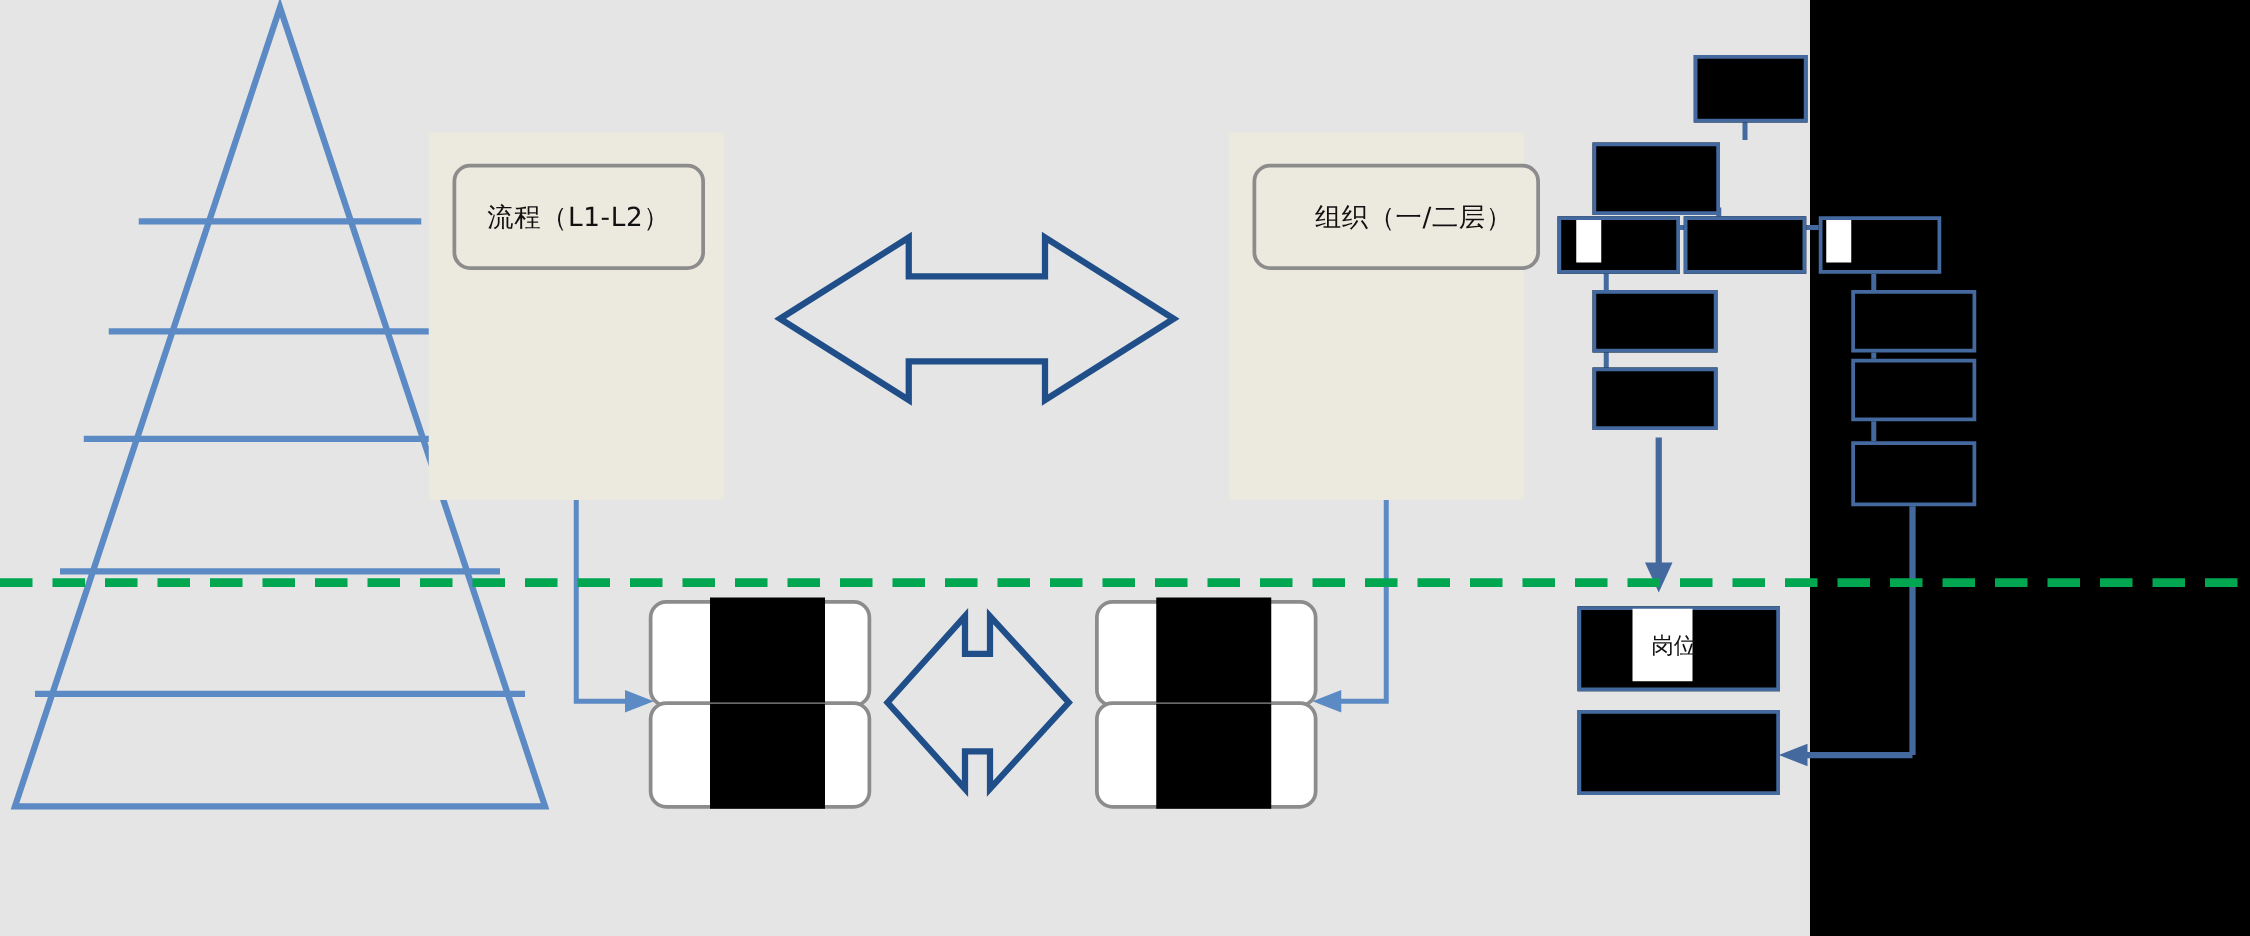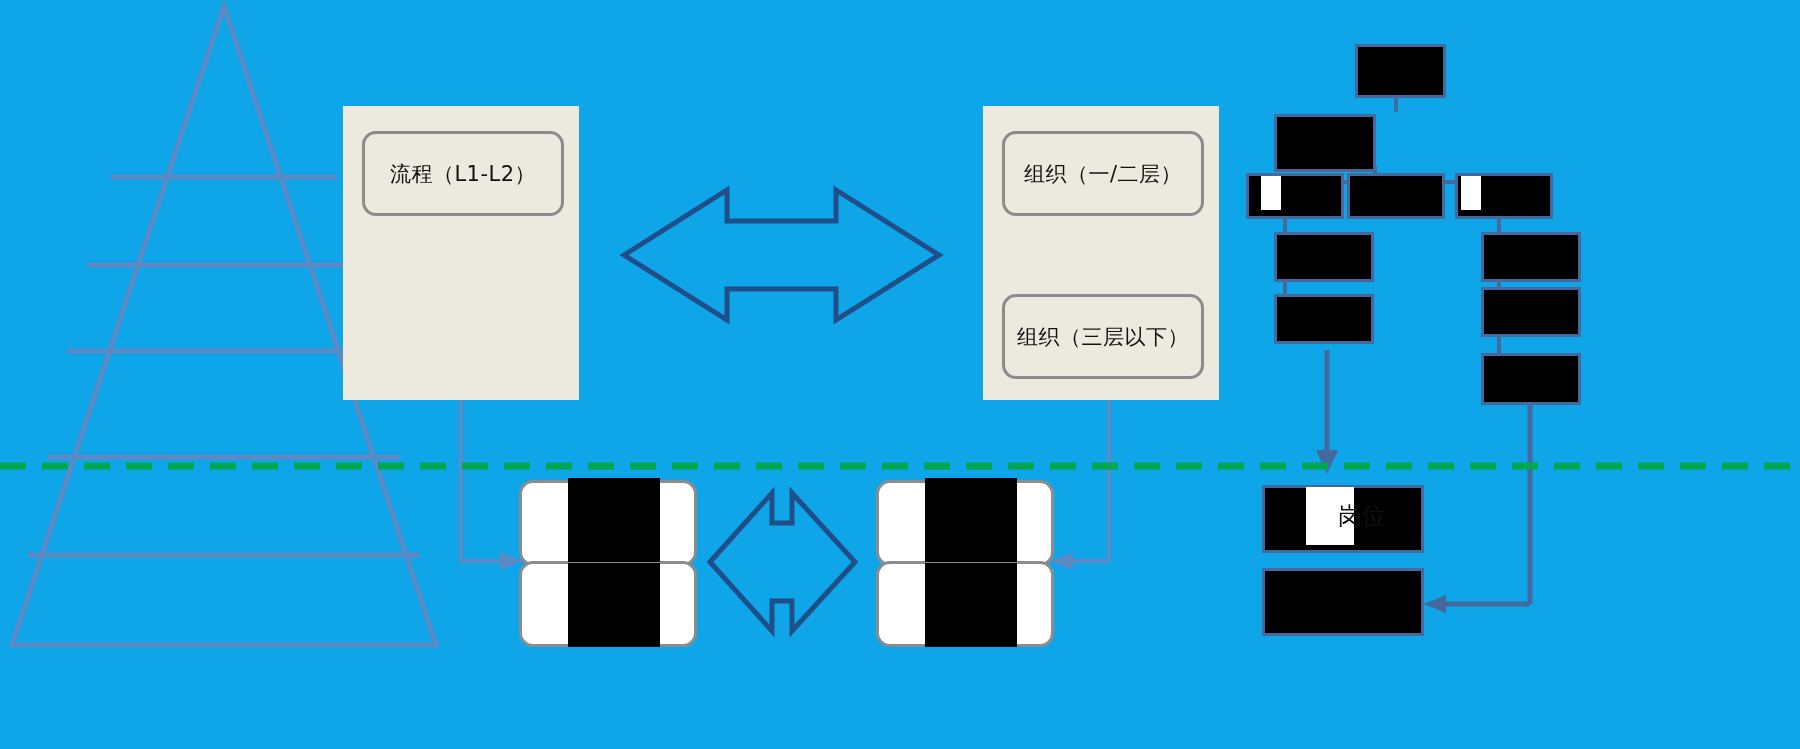--- a/index.html
+++ b/index.html
@@ -1,29 +1,29 @@
 <!DOCTYPE html>
 <html><head>
 <meta charset="utf-8">
 <style>
   html,body{margin:0;padding:0;background:#000;}
   body{width:1800px;height:749px;overflow:hidden;
        font-family:"DejaVu Sans","Liberation Sans",sans-serif;}
-  #stage{position:relative;width:1800px;height:749px;background:#0ea5e9;}
+  #stage{position:relative;width:1448px;height:749px;background:#e5e5e5;}
   .panel{position:absolute;background:#ece9df;}
   .rbox{position:absolute;border:3px solid #8c8c8c;border-radius:14px;
         background:#ece9df;display:flex;align-items:center;justify-content:center;
         color:#111;font-size:21px;letter-spacing:.5px;white-space:nowrap;}
   .whitebox{position:absolute;border:3px solid #8c8c8c;border-radius:14px;
         background:#ffffff;}
   .maskblk{position:absolute;background:#000;}
   .ocell{position:absolute;border:3px solid #43699f;background:#000;}
   svg{position:absolute;left:0;top:0;width:1800px;height:749px;overflow:visible;}
   .lbl{position:absolute;display:flex;align-items:center;justify-content:center;
-       color:#111;font-size:24px;white-space:nowrap;margin-left:23px;}
+       color:#111;font-size:18px;white-space:nowrap;}
   .vis-white{position:absolute;background:#fff;}
 </style>
 </head>
 <body>
 
 <div id="stage">
 
   <svg viewBox="0 0 1800 749">
 
     <g>
@@ -85,22 +85,21 @@
       <path d="M1423 604 L1446 595 L1446 613 Z" fill="#43699f"></path>
     </g>
 
     <line x1="0" y1="466" x2="1800" y2="466" stroke="#00a650" stroke-width="7" stroke-dasharray="26 16"></line>
   </svg>
 
   <div class="panel" style="left:343px;top:106px;width:236px;height:294px;"></div>
   <div class="rbox" style="left:362px;top:131px;width:196px;height:79px;">流程（L1-L2）</div>
 
   <div class="panel" style="left:983px;top:106px;width:236px;height:294px;"></div>
-  <div class="rbox" style="left:1002px;top:131px;width:196px;height:79px;">组织（一/二层）</div>
-  <div class="rbox" style="left:1002px;top:294px;width:196px;height:79px;">组织（三层以下）</div>
+  <div class="rbox" style="left:1002px;top:131px;width:196px;height:79px;padding-left:28px;">组织（一/二层）</div>
 
   <div class="whitebox" style="left:519px;top:480px;width:172px;height:80px;"></div>
   <div class="whitebox" style="left:519px;top:561px;width:172px;height:80px;"></div>
   <div class="maskblk" style="left:568px;top:478px;width:92px;height:84px;"></div>
   <div class="maskblk" style="left:568px;top:563px;width:92px;height:84px;"></div>
 
   <div class="whitebox" style="left:876px;top:480px;width:172px;height:80px;"></div>
   <div class="whitebox" style="left:876px;top:561px;width:172px;height:80px;"></div>
   <div class="maskblk" style="left:925px;top:478px;width:92px;height:84px;"></div>
   <div class="maskblk" style="left:925px;top:563px;width:92px;height:84px;"></div>

